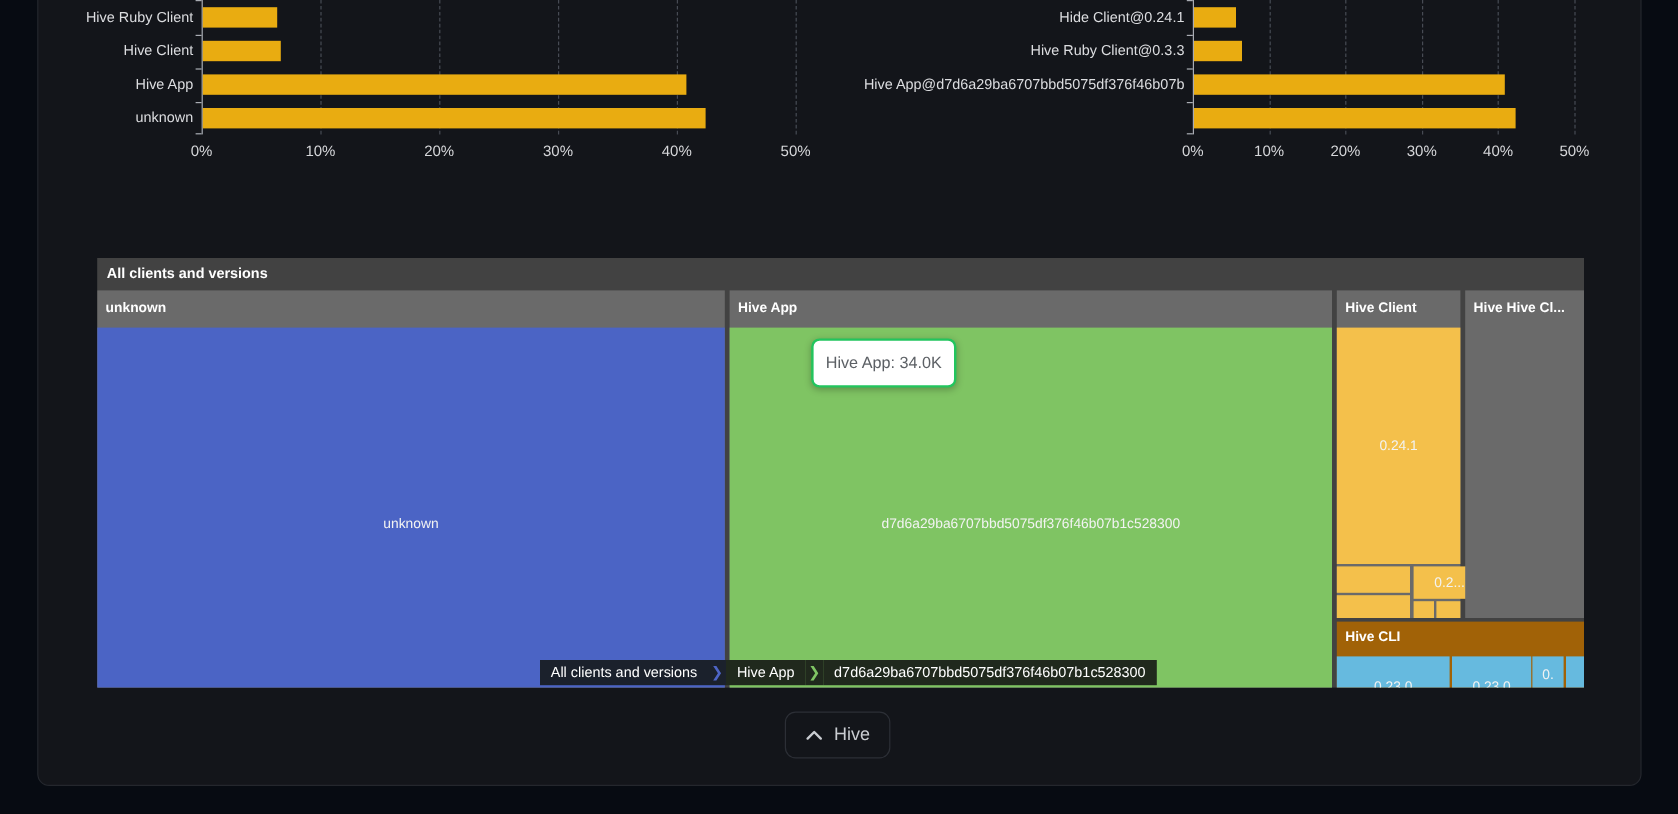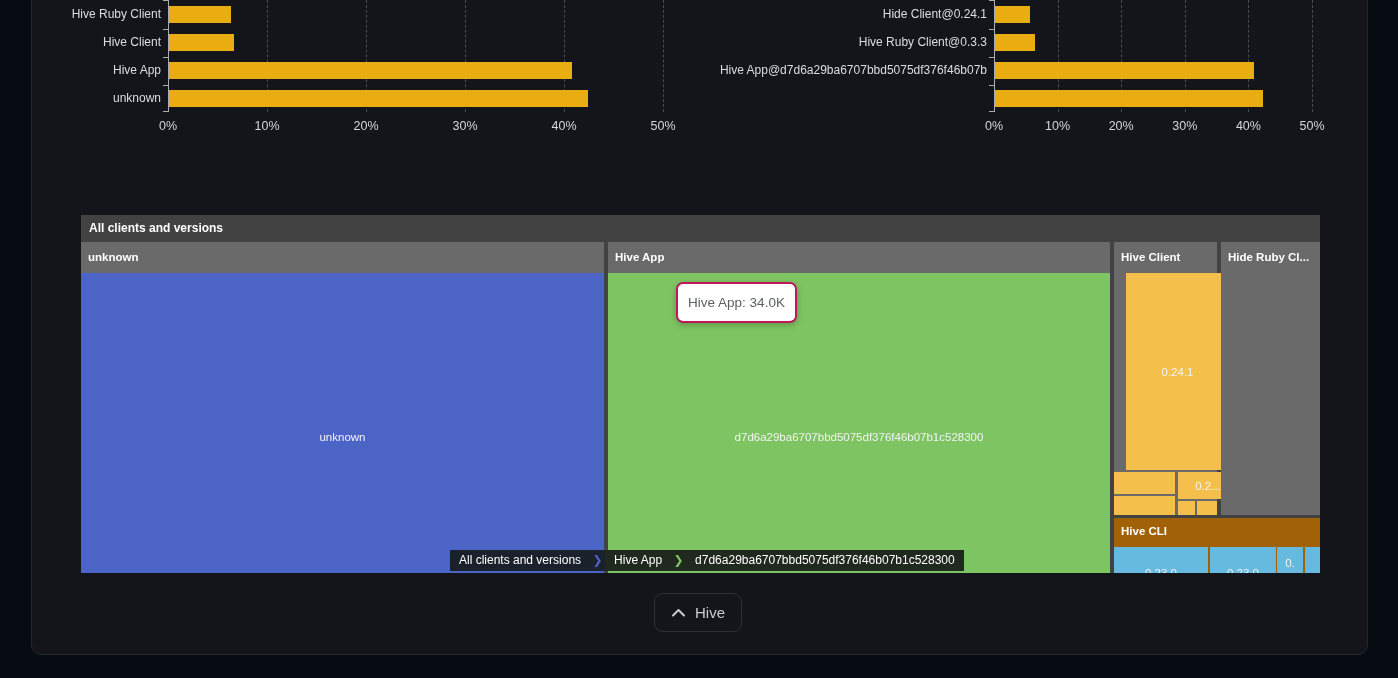--- a/index.html
+++ b/index.html
@@ -20,21 +20,21 @@
            background:#424242;overflow:hidden;}
   .tm-title{position:absolute;left:8px;top:0;height:27px;line-height:27px;
             font-size:12px;font-weight:bold;color:#ffffff;white-space:nowrap;}
   .tm-section{position:absolute;background:#6A6A6A;}
   .tm-header{position:absolute;left:0;top:0;width:100%;padding-left:7px;box-sizing:border-box;
              font-size:11.5px;font-weight:bold;color:#ffffff;white-space:nowrap;
              overflow:hidden;cursor:pointer;}
   .tm-cell{position:absolute;display:flex;align-items:center;justify-content:center;
            font-size:11.5px;color:#F2F3F2;overflow:hidden;cursor:pointer;white-space:nowrap;}
   #tooltip{position:absolute;left:676px;top:282px;width:121px;height:41px;box-sizing:border-box;
-           background:#ffffff;border:2px solid #be185d;border-radius:7px;
+           background:#ffffff;border:2px solid #22c55e;border-radius:7px;
            display:flex;align-items:center;justify-content:center;
            font-size:13.5px;color:#5c6065;z-index:20;box-shadow:0 2px 6px rgba(0,0,0,.25);}
   #breadcrumb{position:absolute;left:450px;top:550px;height:21px;display:flex;z-index:10;}
   .bc-seg{height:21px;line-height:21px;padding:0 9px;font-size:12px;color:#ffffff;
           white-space:nowrap;cursor:pointer;}
   .bc-chev{height:21px;line-height:21px;width:15px;text-align:center;
            font-size:12px;font-weight:bold;cursor:pointer;}
   #hideBtn{position:absolute;left:654px;top:593px;width:88px;height:39px;
            display:flex;align-items:center;justify-content:center;gap:9px;
            background:transparent;border:1px solid #2c2f36;border-radius:9px;
@@ -106,29 +106,29 @@
       <div class="tm-section" style="left: 0px; top: 27px; width: 523px; height: 359px; background: rgb(106, 106, 106);">
         <div class="tm-header" style="height: 30px; line-height: 30px;">unknown</div>
         <div class="tm-cell" style="left: 0px; top: 31px; width: 523px; height: 328px; background: rgb(75, 100, 197);">unknown</div>
       </div>
       <div class="tm-section" style="left: 527px; top: 27px; width: 502px; height: 359px; background: rgb(106, 106, 106);">
         <div class="tm-header" style="height: 30px; line-height: 30px;">Hive App</div>
         <div class="tm-cell" style="left: 0px; top: 31px; width: 502px; height: 328px; background: rgb(127, 196, 99);">d7d6a29ba6707bbd5075df376f46b07b1c528300</div>
       </div>
       <div class="tm-section" style="left: 1033px; top: 27px; width: 103px; height: 273px; background: rgb(106, 106, 106);">
         <div class="tm-header" style="height: 30px; line-height: 30px;">Hive Client</div>
-        <div class="tm-cell" style="left: 12px; top: 31px; width: 103px; height: 197px; background: rgb(244, 192, 75);">0.24.1</div>
+        <div class="tm-cell" style="left: 0px; top: 31px; width: 103px; height: 197px; background: rgb(244, 192, 75);">0.24.1</div>
         <div class="tm-cell" style="left: 0px; top: 230px; width: 61px; height: 22px; background: rgb(244, 192, 75);"></div>
         <div class="tm-cell" style="left: 64px; top: 230px; width: 60px; height: 27px; background: rgb(244, 192, 75);">0.2...</div>
         <div class="tm-cell" style="left: 0px; top: 254px; width: 61px; height: 19px; background: rgb(244, 192, 75);"></div>
         <div class="tm-cell" style="left: 64px; top: 259px; width: 17px; height: 14px; background: rgb(244, 192, 75);"></div>
         <div class="tm-cell" style="left: 83px; top: 259px; width: 20px; height: 14px; background: rgb(244, 192, 75);"></div>
       </div>
       <div class="tm-section" style="left: 1140px; top: 27px; width: 99px; height: 273px; background: rgb(106, 106, 106);">
-        <div class="tm-header" style="height: 30px; line-height: 30px;">Hide Ruby Cl...</div>
+        <div class="tm-header" style="height: 30px; line-height: 30px;">Hive Hive Cl...</div>
       </div>
       <div class="tm-section" style="left: 1033px; top: 303px; width: 206px; height: 81px; background: #a16207;">
         <div class="tm-header" style="height: 27px; line-height: 27px;">Hive CLI</div>
         <div class="tm-cell" style="left: 0px; top: 29px; width: 94px; height: 52px; background: rgb(102, 186, 223);">0.23.0</div>
         <div class="tm-cell" style="left: 96px; top: 29px; width: 66px; height: 52px; background: rgb(102, 186, 223);">0.23.0</div>
         <div class="tm-cell" style="left: 163px; top: 29px; width: 26px; height: 31px; background: rgb(102, 186, 223);">0.</div>
         <div class="tm-cell" style="left: 191px; top: 29px; width: 15px; height: 52px; background: rgb(102, 186, 223);"></div>
       </div>
     </div>
 

